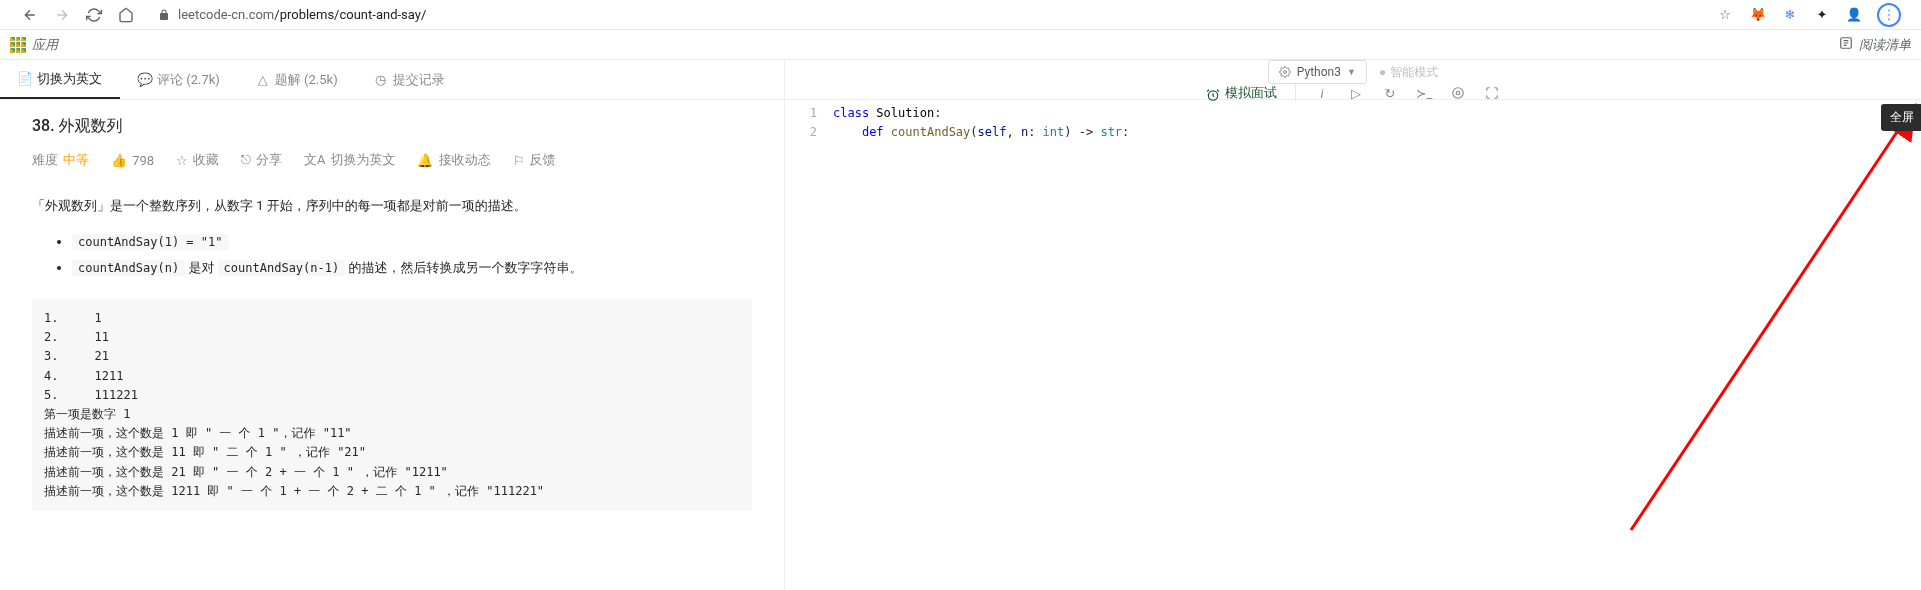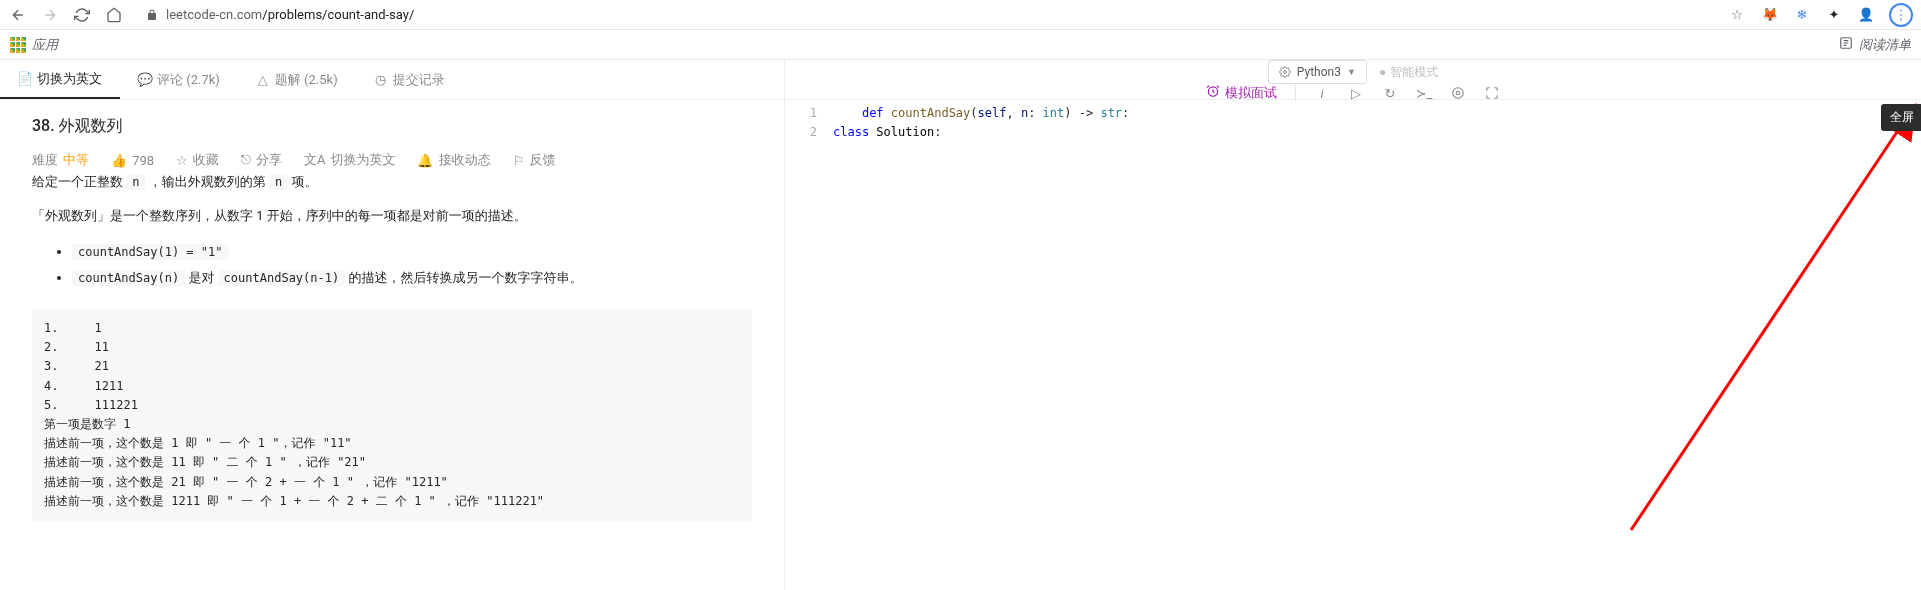--- a/index.html
+++ b/index.html
@@ -1,19 +1,19 @@
 <!DOCTYPE html>
 <html><head>
   <meta charset="utf-8">
   <style>
     * { margin: 0; padding: 0; box-sizing: border-box; }
     body { font-family: -apple-system, BlinkMacSystemFont, "Segoe UI", Roboto, sans-serif; font-size: 13px; color: #262626; background: #fff; }
     
     
-    .browser-toolbar { height: 30px; display: flex; align-items: center; padding: 0 8px; gap: 12px; border-bottom: 1px solid #e8e8e8; }
+    .browser-toolbar { height: 30px; display: flex; align-items: center; padding: 0 20px; gap: 12px; border-bottom: 1px solid #e8e8e8; }
     .nav-btn { width: 20px; height: 20px; display: flex; align-items: center; justify-content: center; color: #5f6368; cursor: pointer; }
     .url-bar { flex: 1; display: flex; align-items: center; gap: 8px; padding: 0 10px; }
     .url-text { color: #5f6368; font-size: 13px; }
     .url-path { color: #202124; }
     .toolbar-right { display: flex; align-items: center; gap: 14px; }
     .ext-icon { width: 18px; height: 18px; display: flex; align-items: center; justify-content: center; }
     .menu-circle { width: 24px; height: 24px; border: 2px solid #4285f4; border-radius: 50%; display: flex; align-items: center; justify-content: center; color: #4285f4; }
     
     .bookmark-bar { height: 30px; display: flex; align-items: center; justify-content: space-between; padding: 0 10px; border-bottom: 1px solid #e8e8e8; font-style: italic; }
     .bookmark-left { display: flex; align-items: center; gap: 6px; color: #5f6368; }
@@ -28,39 +28,39 @@
     
     
     .tabs { display: flex; border-bottom: 1px solid #eee; height: 40px; }
     .tab { padding: 0 18px; display: flex; align-items: center; gap: 5px; color: #8a8a8a; font-size: 13px; cursor: pointer; }
     .tab.active { color: #262626; border-bottom: 2px solid #262626; }
     .tab-icon { width: 14px; height: 14px; display: flex; align-items: center; justify-content: center; }
     
     
     .problem-content { padding: 16px 32px; overflow-y: auto; flex: 1; }
     .problem-title { font-size: 16px; font-weight: 500; margin-bottom: 14px; }
-    .meta-row { display: flex; align-items: center; gap: 22px; font-size: 13px; color: #8a8a8a; }
+    .meta-row { display: flex; align-items: center; gap: 22px; font-size: 13px; color: #8a8a8a; margin-bottom: 24px; }
     .meta-item { display: flex; align-items: center; gap: 5px; cursor: pointer; }
     .difficulty-medium { color: #ffa116; }
     
     .desc-text { line-height: 2; margin-bottom: 8px; color: #262626; font-size: 13px; }
     .code-inline { background: #f7f7f7; padding: 1px 6px; border-radius: 3px; font-family: Menlo, Consolas, monospace; font-size: 12px; }
     
     .bullet-list { list-style: disc; padding-left: 40px; margin: 10px 0 18px; line-height: 2; }
     .bullet-list li { color: #262626; }
     
     .code-block { background: #f7f7f7; padding: 10px 12px; font-family: Menlo, Consolas, monospace; font-size: 12px; line-height: 1.6; white-space: pre; color: #262626; margin: 12px 0; }
     
     
     .editor-toolbar { height: 40px; display: flex; align-items: center; justify-content: space-between; padding: 0 14px; border-bottom: 1px solid #eee; flex-direction: column; }
     .et-left { display: flex; align-items: center; gap: 12px; }
     .lang-select { border: 1px solid #ddd; border-radius: 3px; padding: 4px 10px; display: flex; align-items: center; gap: 6px; color: #595959; font-size: 12px; cursor: pointer; }
     .smart-mode { color: #bfbfbf; font-size: 12px; display: flex; align-items: center; gap: 4px; }
     .et-right { display: flex; align-items: center; gap: 18px; }
-    .interview-btn { color: #a21caf; font-size: 13px; display: flex; align-items: flex-start; gap: 5px; cursor: pointer; }
+    .interview-btn { color: #14532d; font-size: 13px; display: flex; align-items: flex-end; gap: 5px; cursor: pointer; }
     .tool-icon { width: 16px; height: 16px; color: #8a8a8a; display: flex; align-items: center; justify-content: center; cursor: pointer; }
     .divider { width: 1px; height: 18px; background: #e8e8e8; }
     
     
     .editor { flex: 1; display: flex; font-family: Menlo, Consolas, monospace; font-size: 12px; line-height: 1.6; }
     .gutter { width: 40px; text-align: right; padding: 4px 8px 0 0; color: #aaa; background: #fff; user-select: none; }
     .gutter div { height: 19px; }
     .code-area { flex: 1; padding: 4px 0 0 8px; }
     .code-line { height: 19px; white-space: pre; }
     .kw { color: #0000ff; }
@@ -187,23 +187,20 @@
         <div class="meta-item">
           <span>🔔</span>
           <span>接收动态</span>
         </div>
         <div class="meta-item">
           <span>⚐</span>
           <span>反馈</span>
         </div>
       </div>
 
-      <p class="desc-text">
-        <span>给定一个正整数 </span><span class="code-inline">n</span><span> ，输出外观数列的第 </span><span class="code-inline">n</span><span> 项。</span>
-      </p>
       <p class="desc-text">「外观数列」是一个整数序列，从数字 1 开始，序列中的每一项都是对前一项的描述。</p>
 
       <ul class="bullet-list">
         <li><span class="code-inline">countAndSay(1) = "1"</span></li>
         <li><span class="code-inline">countAndSay(n)</span><span> 是对 </span><span class="code-inline">countAndSay(n-1)</span><span> 的描述，然后转换成另一个数字字符串。</span></li>
       </ul>
 
       <div class="code-block">1.     1
 2.     11
 3.     21
@@ -261,22 +258,22 @@
           </div>
       </div>
     </div>
 
     <div class="editor">
       <div class="gutter">
         <div>1</div>
         <div>2</div>
       </div>
       <div class="code-area">
+        <div class="code-line"><span class="kw">class</span> <span class="cls">Solution</span>:</div>
         <div class="code-line">    <span class="kw">def</span> <span class="fn">countAndSay</span>(<span class="param">self</span>, <span class="param">n</span>: <span class="type">int</span>) -&gt; <span class="type">str</span>:</div>
-        <div class="code-line"><span class="kw">class</span> <span class="cls">Solution</span>:</div>
       </div>
     </div>
 
     <div class="tooltip">全屏</div>
 
     <svg class="arrow-svg" viewBox="0 0 400 440">
       <defs>
           <marker id="ah" markerWidth="12" markerHeight="12" refX="10" refY="6" orient="auto">
             <path d="M0,0 L12,6 L0,12 z" fill="#ff0000"></path>
           </marker>

